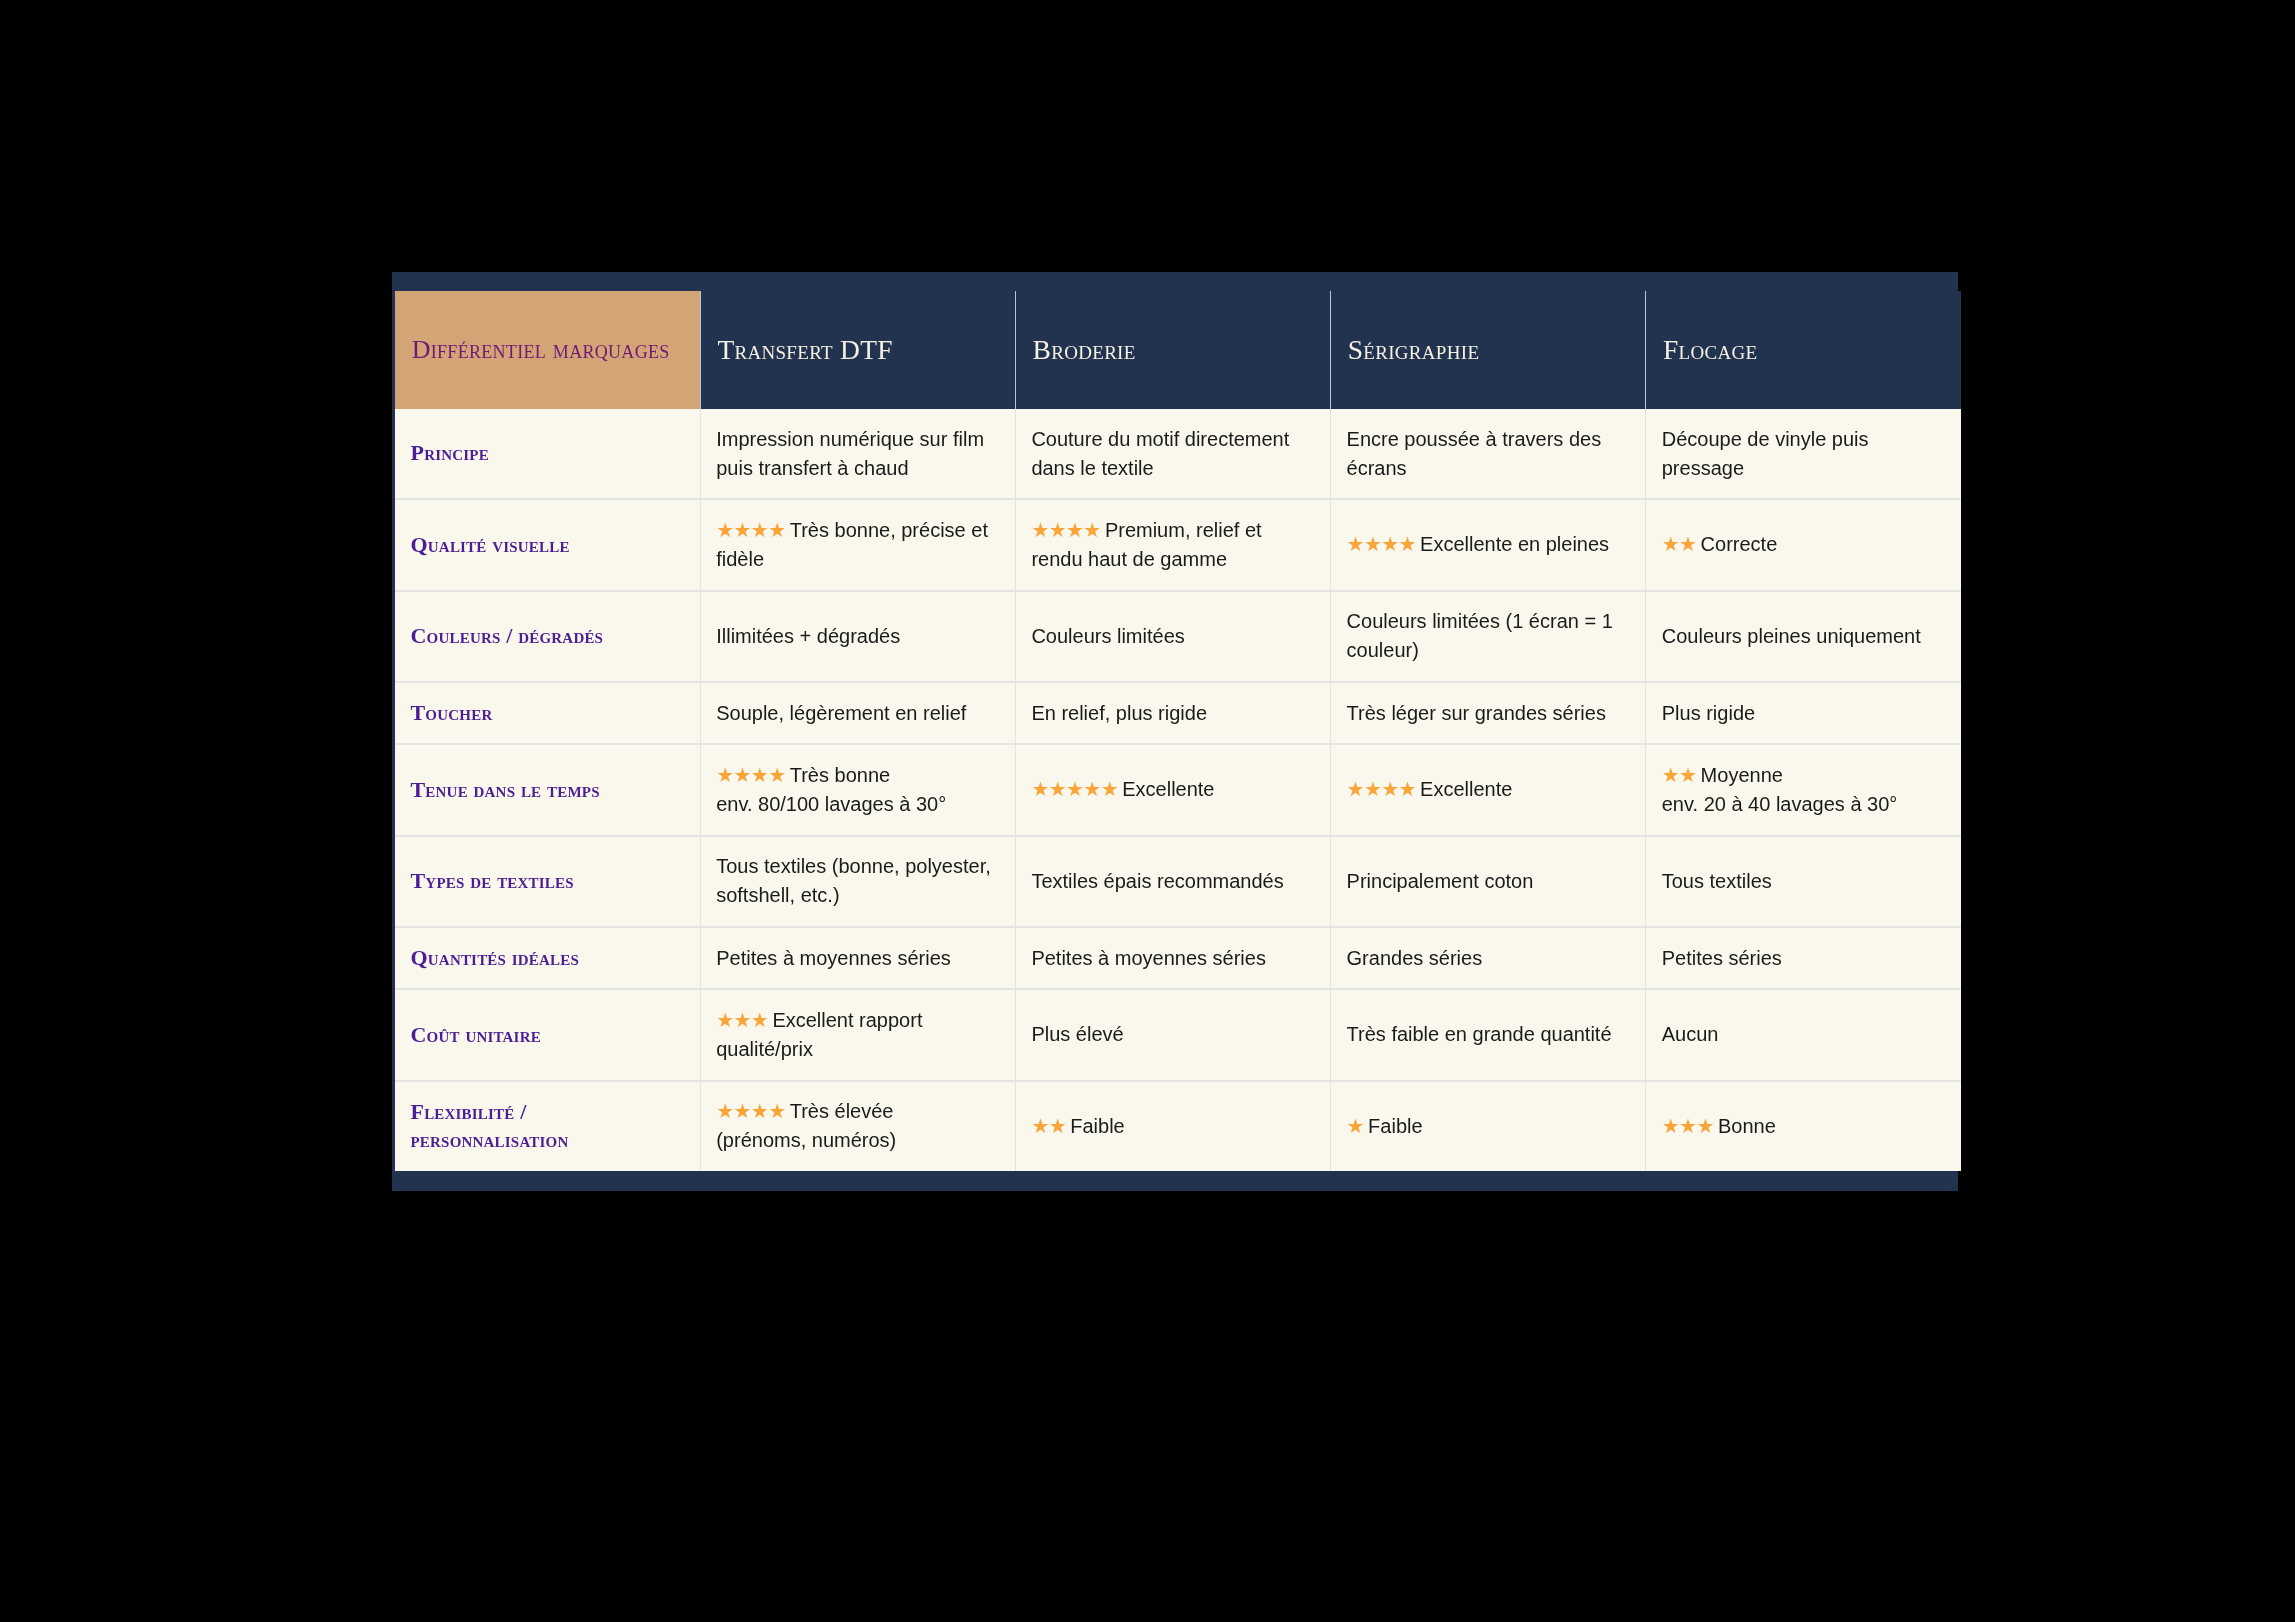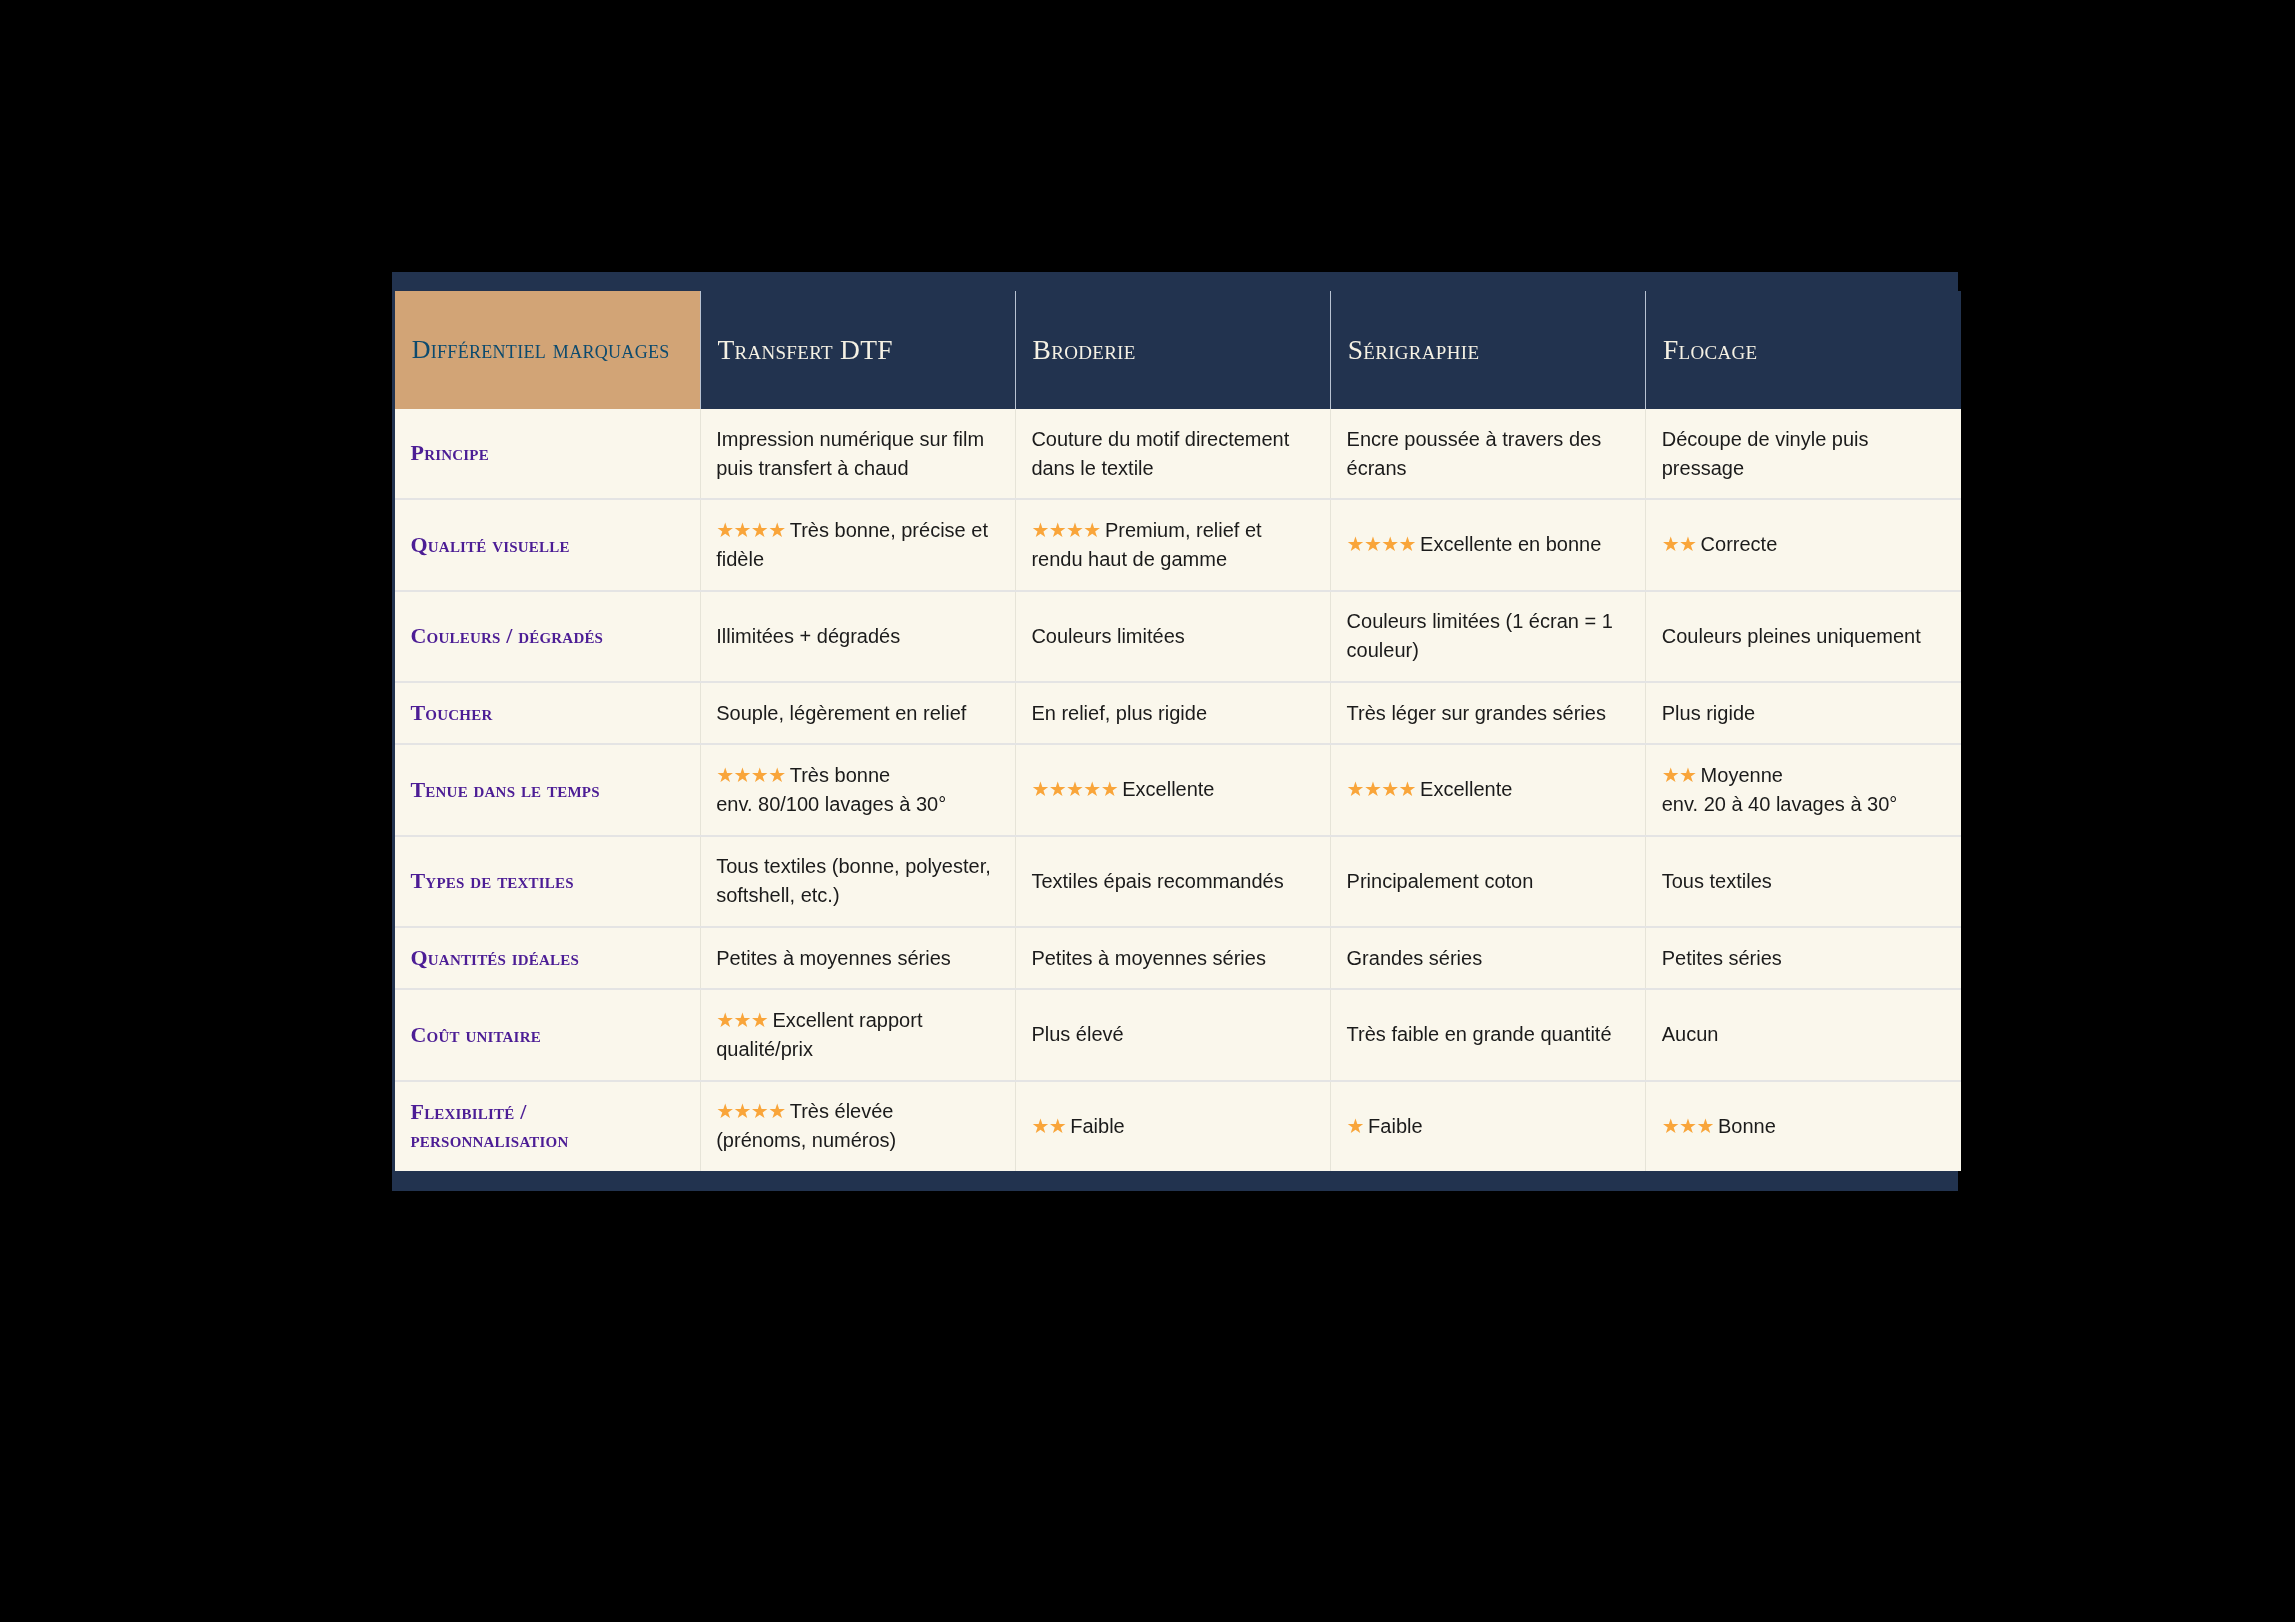--- a/index.html
+++ b/index.html
@@ -55,21 +55,21 @@
     font-weight: 400;
     font-family: "Liberation Serif", serif;
     font-size: 27.5px;
     font-variant: small-caps;
     letter-spacing: 0.3px;
     line-height: 1.22;
   }
   thead th:last-child { border-right: none; }
   thead th.corner {
     background: #d2a476;
-    color: #0c4a6e;
+    color: #701a75;
     font-size: 26px;
     border-right: 1.8px solid #b9c3d2;
   }
 
   tbody td {
     background: #faf7ec;
     border-top: 2.4px solid #e4e4e4;
     border-right: 1.2px solid #e6e4d8;
     vertical-align: middle;
     padding: 15.5px 15.5px 15.5px 15.5px;
@@ -140,21 +140,21 @@
           </tr>
           <tr>
             <td class="rowlabel">Qualité visuelle</td>
             <td>
               <span class="cell-line"><span class="stars">★★★★</span><span class="txt">Très bonne, précise et fidèle</span></span>
             </td>
             <td>
               <span class="cell-line"><span class="stars">★★★★</span><span class="txt">Premium, relief et rendu haut de gamme</span></span>
             </td>
             <td>
-              <span class="cell-line"><span class="stars">★★★★</span><span class="txt">Excellente en bonne</span></span>
+              <span class="cell-line"><span class="stars">★★★★</span><span class="txt">Excellente en pleines</span></span>
             </td>
             <td>
               <span class="cell-line"><span class="stars">★★</span><span class="txt">Correcte</span></span>
             </td>
           </tr>
           <tr>
             <td class="rowlabel">Couleurs / dégradés</td>
             <td>
               <span class="cell-line"><span class="txt">Illimitées + dégradés</span></span>
             </td>

